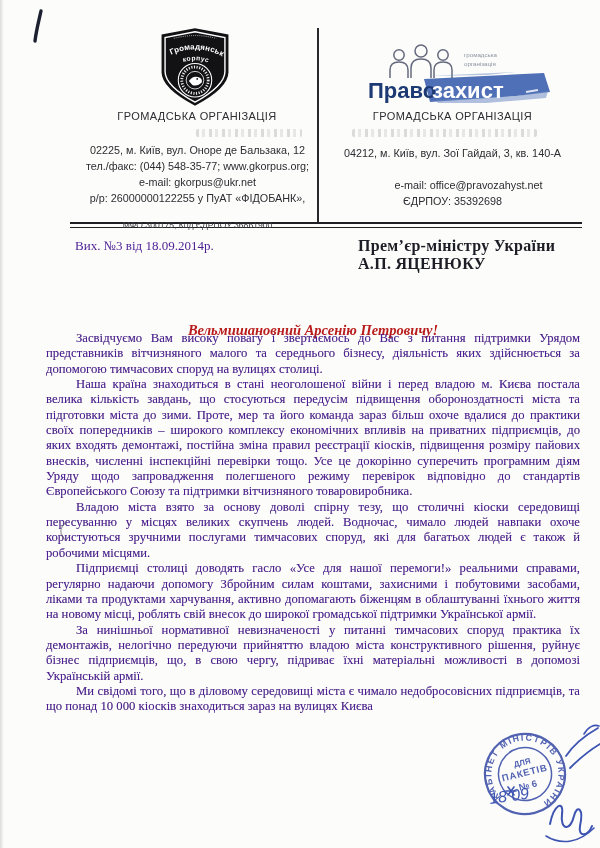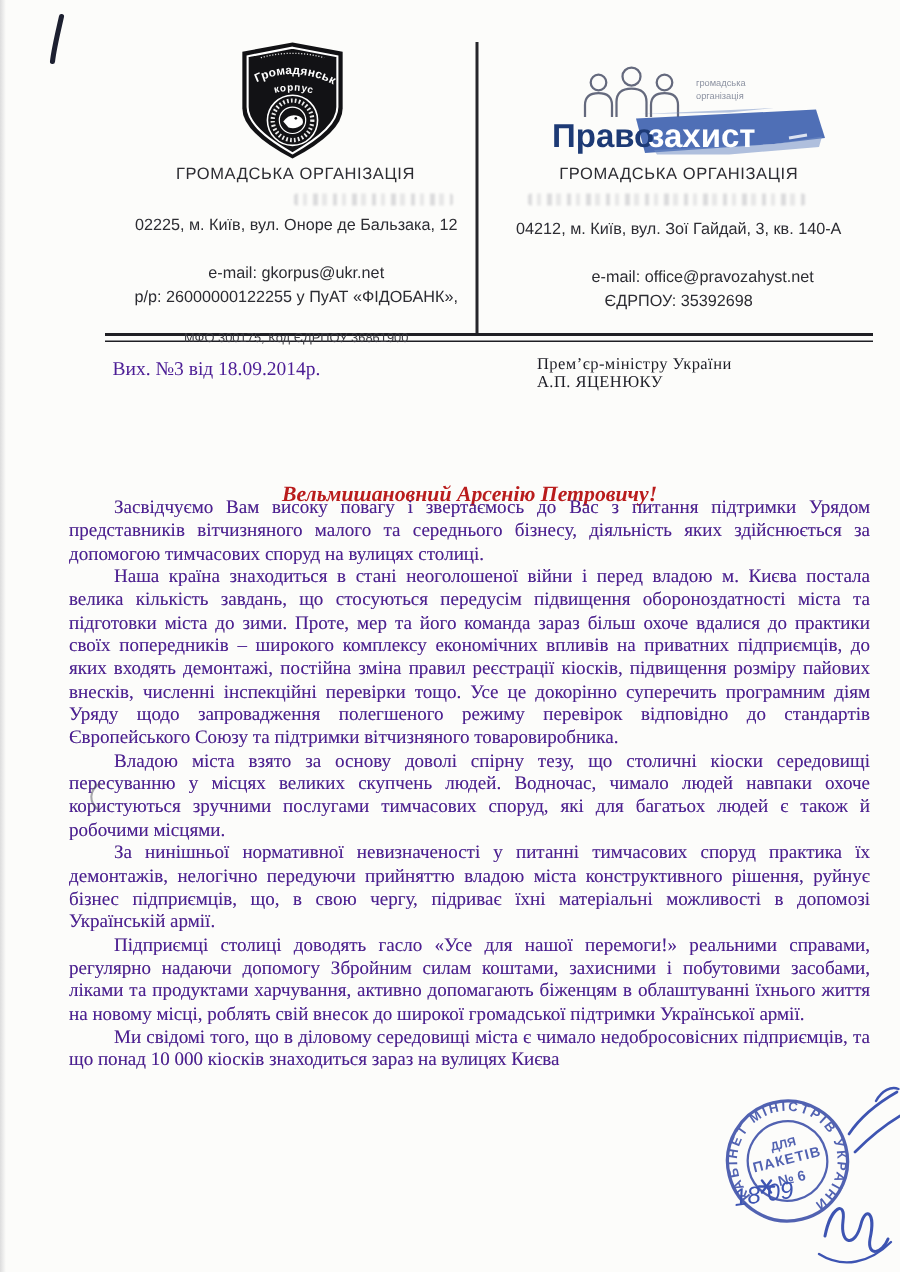--- a/index.html
+++ b/index.html
@@ -18,21 +18,21 @@
   .org-type{font-size:11px;letter-spacing:.4px;}
   .addr{font-size:10.8px;}
   .addr-small{font-size:8.6px;color:#3a3a40;}
   .ghost{position:absolute;height:8px;border-radius:2px;opacity:.45;filter:blur(.7px);
     background:repeating-linear-gradient(90deg, rgba(70,70,85,.40) 0 3px, rgba(0,0,0,0) 3px 6px,
       rgba(70,70,85,.25) 6px 9px, rgba(0,0,0,0) 9px 13px);}
   .shield-logo{position:absolute;left:151px;top:26px;}
   .pz-logo{position:absolute;left:366px;top:42px;}
   
   .ref-line{position:absolute;left:75px;top:238px;font-size:13px;color:#4c1d95;}
-  .addressee{position:absolute;left:358px;top:237px;font-size:11px;font-weight:normal;
+  .addressee{position:absolute;left:358px;top:237px;font-size:16px;font-weight:bold;
     color:#1d1d26;letter-spacing:.3px;}
   .addressee .line2{}
   .salutation{position:absolute;left:46px;top:322px;width:534px;text-align:center;
     font-size:14.5px;font-weight:bold;font-style:italic;color:#b91c1c;}
   
   .body-text{position:absolute;left:46px;top:331px;width:534px;
     font-size:12.7px;line-height:15.35px;text-align:justify;color:#4c1d95;
     text-shadow:0 0 .4px rgba(20,20,30,.35);}
   .body-text p{margin:0;text-indent:30px;}
   
@@ -73,20 +73,21 @@
     <circle cx="50" cy="61" r="19" fill="#121215" stroke="#ffffff" stroke-width="1.2"></circle>
     <circle cx="50" cy="61" r="15" fill="none" stroke="#ffffff" stroke-width="3.2" stroke-dasharray="1.3 1.7" opacity=".92"></circle>
     <circle cx="50" cy="61" r="10" fill="#121215" stroke="#ffffff" stroke-width=".9"></circle>
     <path d="M43,62 q5,-7 12,-4 q4,2 2.5,6 q-5,4.5 -10.5,2.5 z" fill="#ffffff"></path>
     <circle cx="52.5" cy="59.5" r="1" fill="#121215"></circle>
   </svg>
 
   <div class="lh-text org-type" style="left:72px;top:110px;width:250px;">ГРОМАДСЬКА ОРГАНІЗАЦІЯ</div>
   <div class="ghost" style="left:196px;top:129px;width:106px;"></div>
   <div class="lh-text addr" style="left:60px;top:144px;width:275px;">02225, м. Київ, вул. Оноре де Бальзака, 12</div>
+  <div class="lh-text addr" style="left:60px;top:160px;width:275px;">тел./факс: (044) 548-35-77; www.gkorpus.org;</div>
   <div class="lh-text addr" style="left:60px;top:176px;width:275px;">e-mail: gkorpus@ukr.net</div>
   <div class="lh-text addr" style="left:60px;top:192px;width:275px;">р/р: 26000000122255 у ПуАТ «ФІДОБАНК»,</div>
   <div class="lh-text addr-small" style="left:60px;top:220px;width:275px;">МФО 300175, Код ЄДРПОУ 36861900</div>
 
   <svg class="pz-logo" width="184" height="64" viewBox="0 0 184 64">
     <g stroke="#4a5068" stroke-width="1.5" fill="none" opacity=".85">
       <circle cx="33" cy="13" r="5.2"></circle>
       <path d="M24,36 L24,28 q0,-8 9,-8 q9,0 9,8 L42,36"></path>
       <circle cx="55" cy="9" r="6"></circle>
       <path d="M45,36 L45,26 q0,-9 10,-9 q10,0 10,9 L65,36"></path>
@@ -114,22 +115,22 @@
     <div class="line1">Прем’єр-міністру України</div>
     <div class="line2">А.П. ЯЦЕНЮКУ</div>
   </div>
 
   <div class="salutation">Вельмишановний Арсенію Петровичу!</div>
 
   <div class="body-text">
     <p>Засвідчуємо Вам високу повагу і звертаємось до Вас з питання підтримки Урядом представників вітчизняного малого та середнього бізнесу, діяльність яких здійснюється за допомогою тимчасових споруд на вулицях столиці.</p>
     <p>Наша країна знаходиться в стані неоголошеної війни і перед владою м. Києва постала велика кількість завдань, що стосуються передусім підвищення обороноздатності міста та підготовки міста до зими. Проте, мер та його команда зараз більш охоче вдалися до практики своїх попередників – широкого комплексу економічних впливів на приватних підприємців, до яких входять демонтажі, постійна зміна правил реєстрації кіосків, підвищення розміру пайових внесків, численні інспекційні перевірки тощо. Усе це докорінно суперечить програмним діям Уряду щодо запровадження полегшеного режиму перевірок відповідно до стандартів Європейського Союзу та підтримки вітчизняного товаровиробника.</p>
     <p>Владою міста взято за основу доволі спірну тезу, що столичні кіоски середовищі пересуванню у місцях великих скупчень людей. Водночас, чимало людей навпаки охоче користуються зручними послугами тимчасових споруд, які для багатьох людей є також й робочими місцями.</p>
+    <p>Підприємці столиці доводять гасло «Усе для нашої перемоги!» реальними справами, регулярно надаючи допомогу Збройним силам коштами, захисними і побутовими засобами, ліками та продуктами харчування, активно допомагають біженцям в облаштуванні їхнього життя на новому місці, роблять свій внесок до широкої громадської підтримки Української армії.</p>
     <p>За нинішньої нормативної невизначеності у питанні тимчасових споруд практика їх демонтажів, нелогічно передуючи прийняттю владою міста конструктивного рішення, руйнує бізнес підприємців, що, в свою чергу, підриває їхні матеріальні можливості в допомозі Українській армії.</p>
-    <p>Підприємці столиці доводять гасло «Усе для нашої перемоги!» реальними справами, регулярно надаючи допомогу Збройним силам коштами, захисними і побутовими засобами, ліками та продуктами харчування, активно допомагають біженцям в облаштуванні їхнього життя на новому місці, роблять свій внесок до широкої громадської підтримки Української армії.</p>
     <p>Ми свідомі того, що в діловому середовищі міста є чимало недобросовісних підприємців, та що понад 10 000 кіосків знаходиться зараз на вулицях Києва</p>
   </div>
 
   <svg class="margin-curve" width="16" height="22" viewBox="0 0 16 22">
     <path d="M12,2 C4,7 4,15 11,20" stroke="#5a5a62" stroke-width="1.4" fill="none" opacity=".7"></path>
   </svg>
 
   <svg class="stamp" width="150" height="140" viewBox="0 0 150 140">
     <g transform="rotate(-14 75 62)" opacity=".88">
       <circle cx="75" cy="62" r="40" fill="none" stroke="#3a4da8" stroke-width="2.2"></circle>

